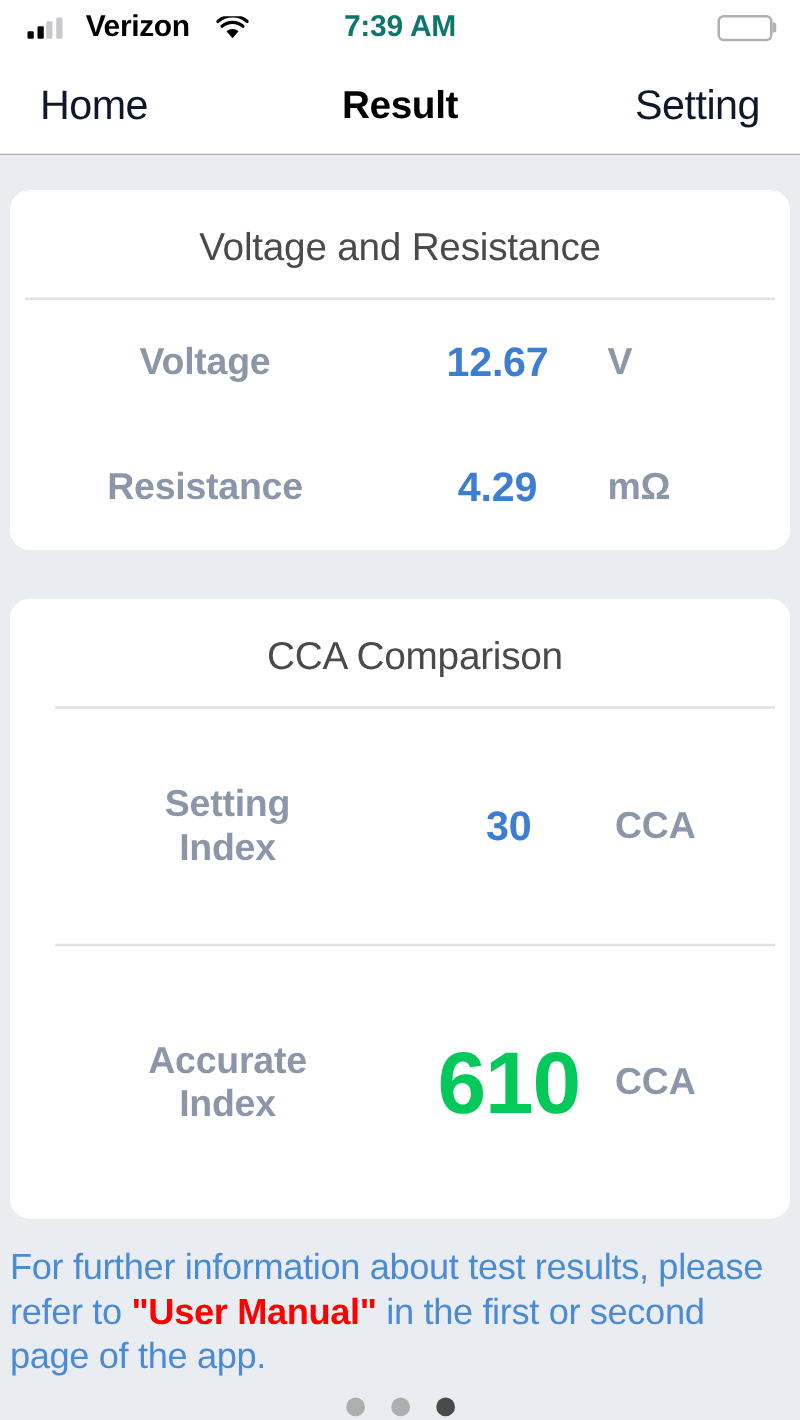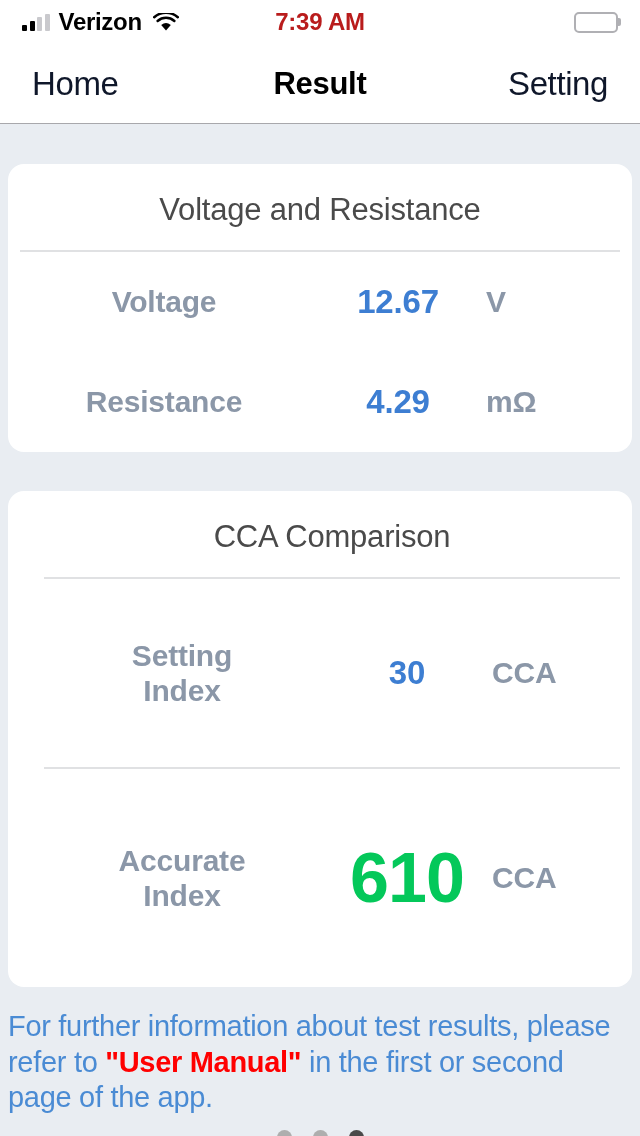--- a/index.html
+++ b/index.html
@@ -10,33 +10,33 @@
     -webkit-font-smoothing:antialiased;
     overflow:hidden;
   }
 
   
   .status-bar{
     height:44px; background:#ffffff;
     display:flex; align-items:center; position:relative;
     padding:0 22px;
   }
-  .status-left{ display:flex; align-items:center; gap:9px; }
+  .status-left{ display:flex; align-items:center; gap:19px; }
   .signal{ display:flex; align-items:flex-end; gap:2.5px; height:17px; }
   .signal i{ display:block; width:5px; border-radius:1px; background:#c9c9cd; }
   .signal i.on{ background:#000; }
   .signal i:nth-child(1){ height:6px; }
   .signal i:nth-child(2){ height:10px; }
   .signal i:nth-child(3){ height:14px; }
   .signal i:nth-child(4){ height:17px; }
   .carrier{ font-size:24px; font-weight:bold; color:#000; letter-spacing:-0.3px; }
   .wifi{ width:26px; height:19px; position:relative; margin-left:2px; }
   .status-center{
     position:absolute; left:0; right:0; text-align:center;
-    font-size:24px; font-weight:bold; color:#b91c1c; letter-spacing:-0.2px;
+    font-size:24px; font-weight:bold; color:#0f766e; letter-spacing:-0.2px;
     pointer-events:none;
   }
   .status-right{ margin-left:auto; display:flex; align-items:center; }
   .battery{
     width:44px; height:21px; border:2.2px solid #b0b0b4;
     border-radius:5px; padding:2px; position:relative;
   }
   .battery .fill{ height:100%; width:76%; background:#000; border-radius:2px; }
   .battery::after{
     content:""; position:absolute; right:-5px; top:50%;
@@ -62,21 +62,21 @@
     font-size:31px; font-weight:bold; color:#000; letter-spacing:-0.3px;
     pointer-events:none;
   }
 
   
   .content{ padding:0; }
   .card{
     background:#ffffff; border-radius:16px;
     margin:0 8px; overflow:hidden;
   }
-  .card.first{ margin-top:40px; }
+  .card.first{ margin-top:28px; }
   .card.second{ margin-top:39px;padding-left:24px; }
   .card-title{
     text-align:center; font-size:31px; color:#4a4a4a;
     padding:28px 0 22px; letter-spacing:-0.2px;
   }
   .divider{ height:2px; background:#e0e1e3; margin:0 12px; }
 
   .row{ display:flex; align-items:center; }
   .row .label{
     width:50%; text-align:center;

